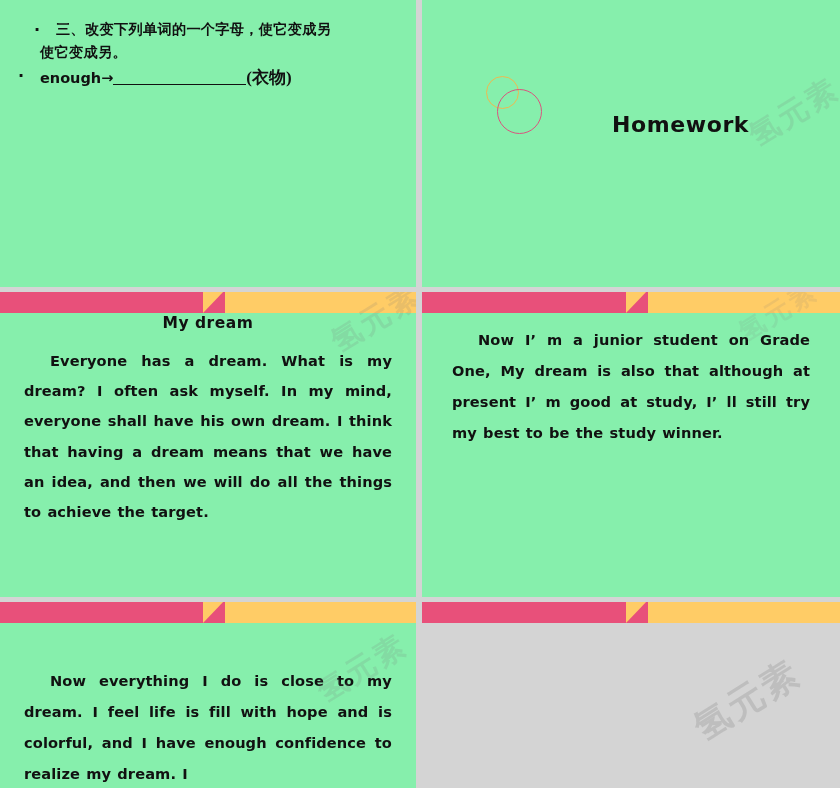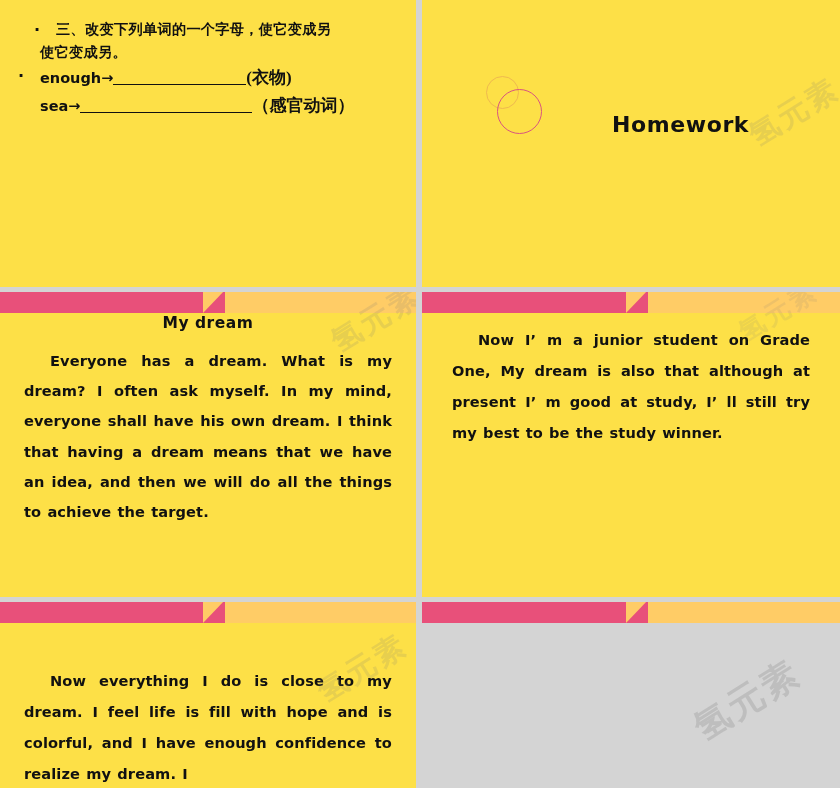--- a/index.html
+++ b/index.html
@@ -18,21 +18,21 @@
   .deck {
     position: relative;
     width: 840px;
     height: 788px;
     background: #d4d4d4;
   }
 
   
   .slide {
     position: absolute;
-    background: #fde047;
+    background: #86efac;
     overflow: hidden;
     box-sizing: border-box;
   }
 
   .slide.s1 { left: 0;   top: 0;   width: 416px; height: 287px; }
   .slide.s2 { left: 422px; top: 0; width: 418px; height: 287px; }
   .slide.s3 { left: 0;   top: 292px; width: 416px; height: 305px; }
   .slide.s4 { left: 422px; top: 292px; width: 418px; height: 305px; }
   .slide.s5 { left: 0;   top: 602px; width: 416px; height: 186px; }
   .slide.s6 { left: 422px; top: 602px; width: 418px; height: 186px;
@@ -231,23 +231,20 @@
     <div class="ex-list">
 
       <div class="ex-line cjk bulleted indent-first">三、改变下列单词的一个字母，使它变成另</div>
 
       <div class="ex-line cjk cont">使它变成另。</div>
 
       <div class="ex-line bulleted">
         <span>enough→</span><span class="blank w1"></span><span class="label-cjk">(衣物)</span>
       </div>
 
-      <div class="ex-line cont">
-        <span>sea→</span><span class="blank w2"></span><span class="label-cjk">（感官动词）</span>
-      </div>
 
 
 
     </div>
   </div>
 
   <div class="slide s2">
     <div class="hw-wrap">
       <div class="circles">
         <span class="circle gold"></span>

